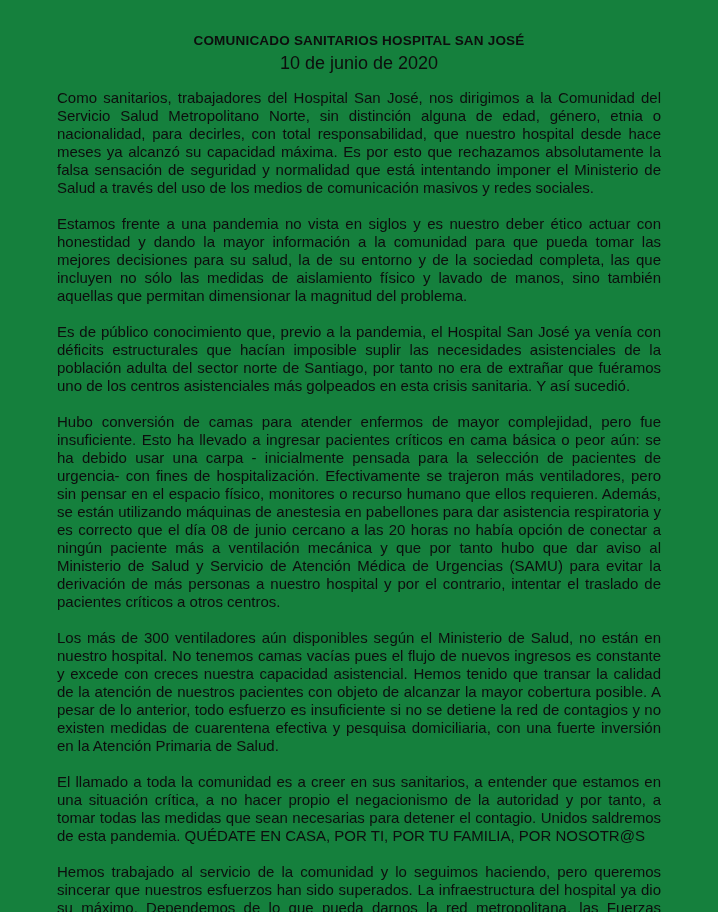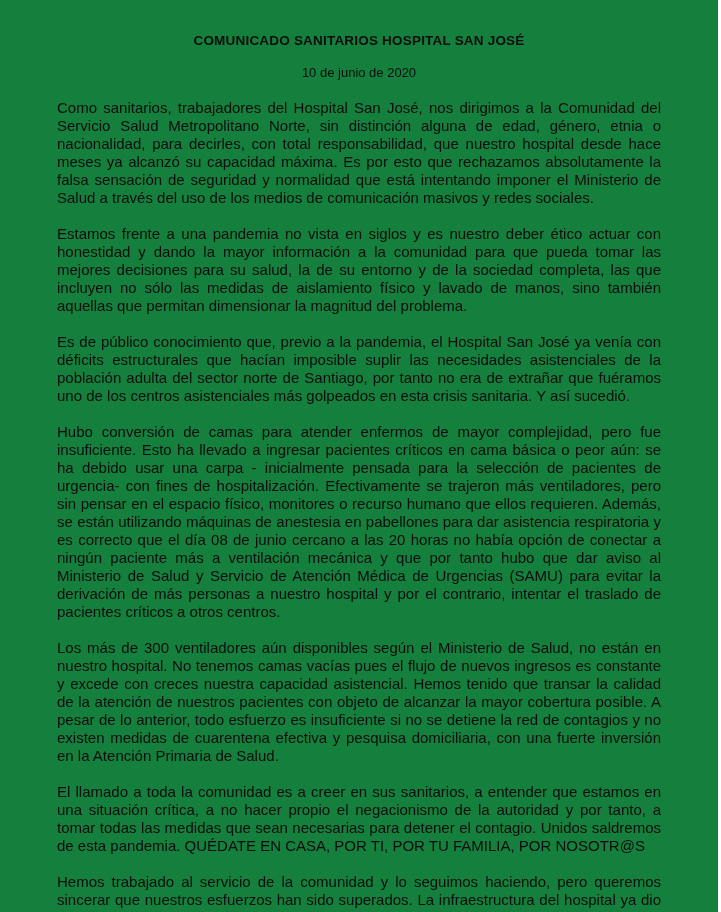--- a/index.html
+++ b/index.html
@@ -23,24 +23,24 @@
     text-align: center;
   }
   .doc-title {
     font-size: 13.5px;
     font-weight: bold;
     letter-spacing: 0.2px;
     line-height: 17px;
     margin: 0;
   }
   .doc-date {
-    font-size: 13px;
+    font-size: 18px;
     font-weight: normal;
     line-height: 16px;
-    margin: 16px 0 0 0;
+    margin: 6px 0 0 0;
   }
   .doc-body {
     margin-top: 18px;
     font-size: 15px;
     line-height: 18px;
     text-align: justify;
     text-justify: inter-word;
   }
   .doc-body p {
     margin: 0 0 18px 0;

